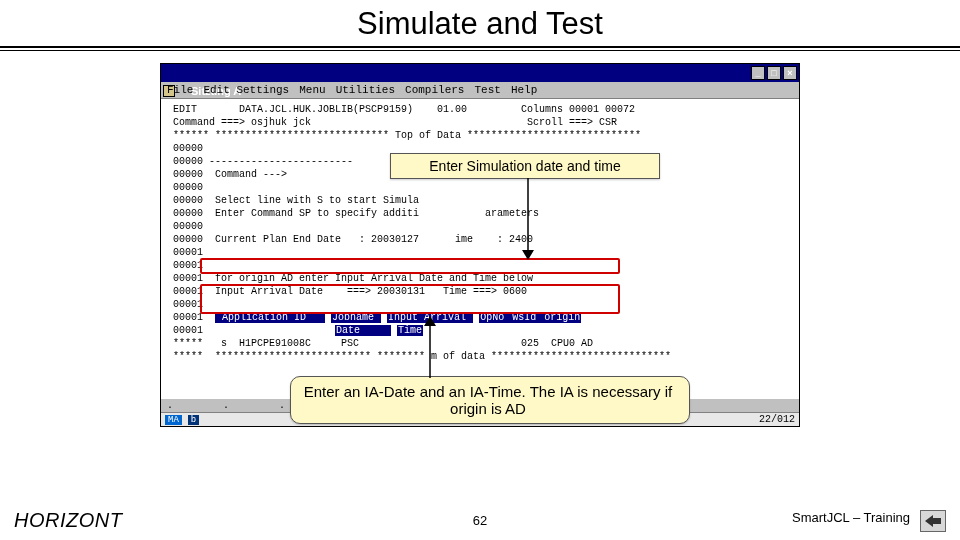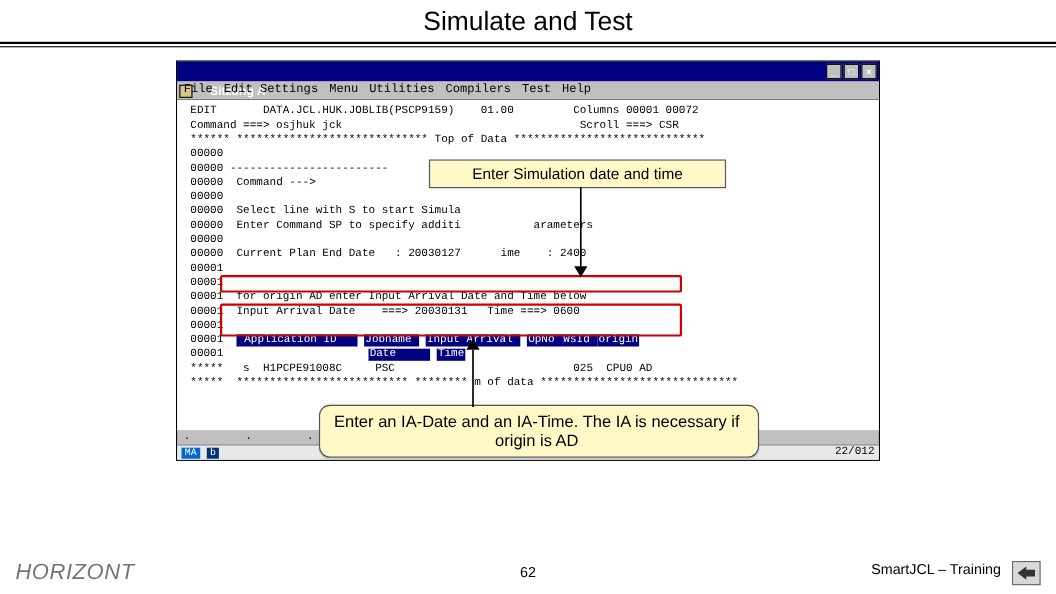--- a/index.html
+++ b/index.html
@@ -1,18 +1,18 @@
 <!DOCTYPE html>
 <html><head>
 <meta charset="utf-8">
 <style>
   * { box-sizing: border-box; margin: 0; padding: 0; }
   html, body { width: 960px; height: 540px; background: #fff; font-family: Arial, sans-serif; overflow: hidden; }
   .slide { width: 960px; height: 540px; position: relative; }
-  .title { text-align: center; font-size: 24px; padding: 6px 0 4px 0; font-weight: normal; }
+  .title { text-align: center; font-size: 31px; padding: 6px 0 4px 0; font-weight: normal; }
   .hr1 { border: none; border-top: 2px solid #000; margin: 0 0 2px 0; }
   .hr2 { border: none; border-top: 1px solid #000; margin: 0 0 12px 0; }
   .term-wrap { position: relative; width: 640px; margin: 0 auto; }
   .term-window {
     width: 640px;
     background: #c0c0c0;
     border: 1px solid #000;
     font-family: "Courier New", monospace;
     font-size: 10px;
     color: #000;
@@ -70,21 +70,21 @@
   }
   .callout.small { font-size:14px; padding:4px 10px; border-radius:0;}
   .arrow { position:absolute; }
   .arrow svg { display:block; }
   .footer {
     position:absolute; bottom:8px; left:0; right:0;
     display:flex; justify-content:space-between; align-items:center;
     padding: 0 14px;
     font-family: Arial, sans-serif;
   }
-  .footer-left { color:#737373; font-size:20px; font-style:italic; font-weight:normal; letter-spacing:0.5px; }
+  .footer-left { color:#000000; font-size:20px; font-style:italic; font-weight:normal; letter-spacing:0.5px; }
   .footer-center { font-size:13px; color:#000; position:absolute; left:50%; transform:translateX(-50%); }
   .footer-right { display:flex; align-items:flex-start; gap:10px; font-size:13px; }
   .back-btn {
     width:26px; height:22px; background:#d8d8d8; border:1px solid #666;
     display:flex; align-items:center; justify-content:center;
   }
   .back-btn svg { display:block; }
 </style>
 </head>
 <body>

